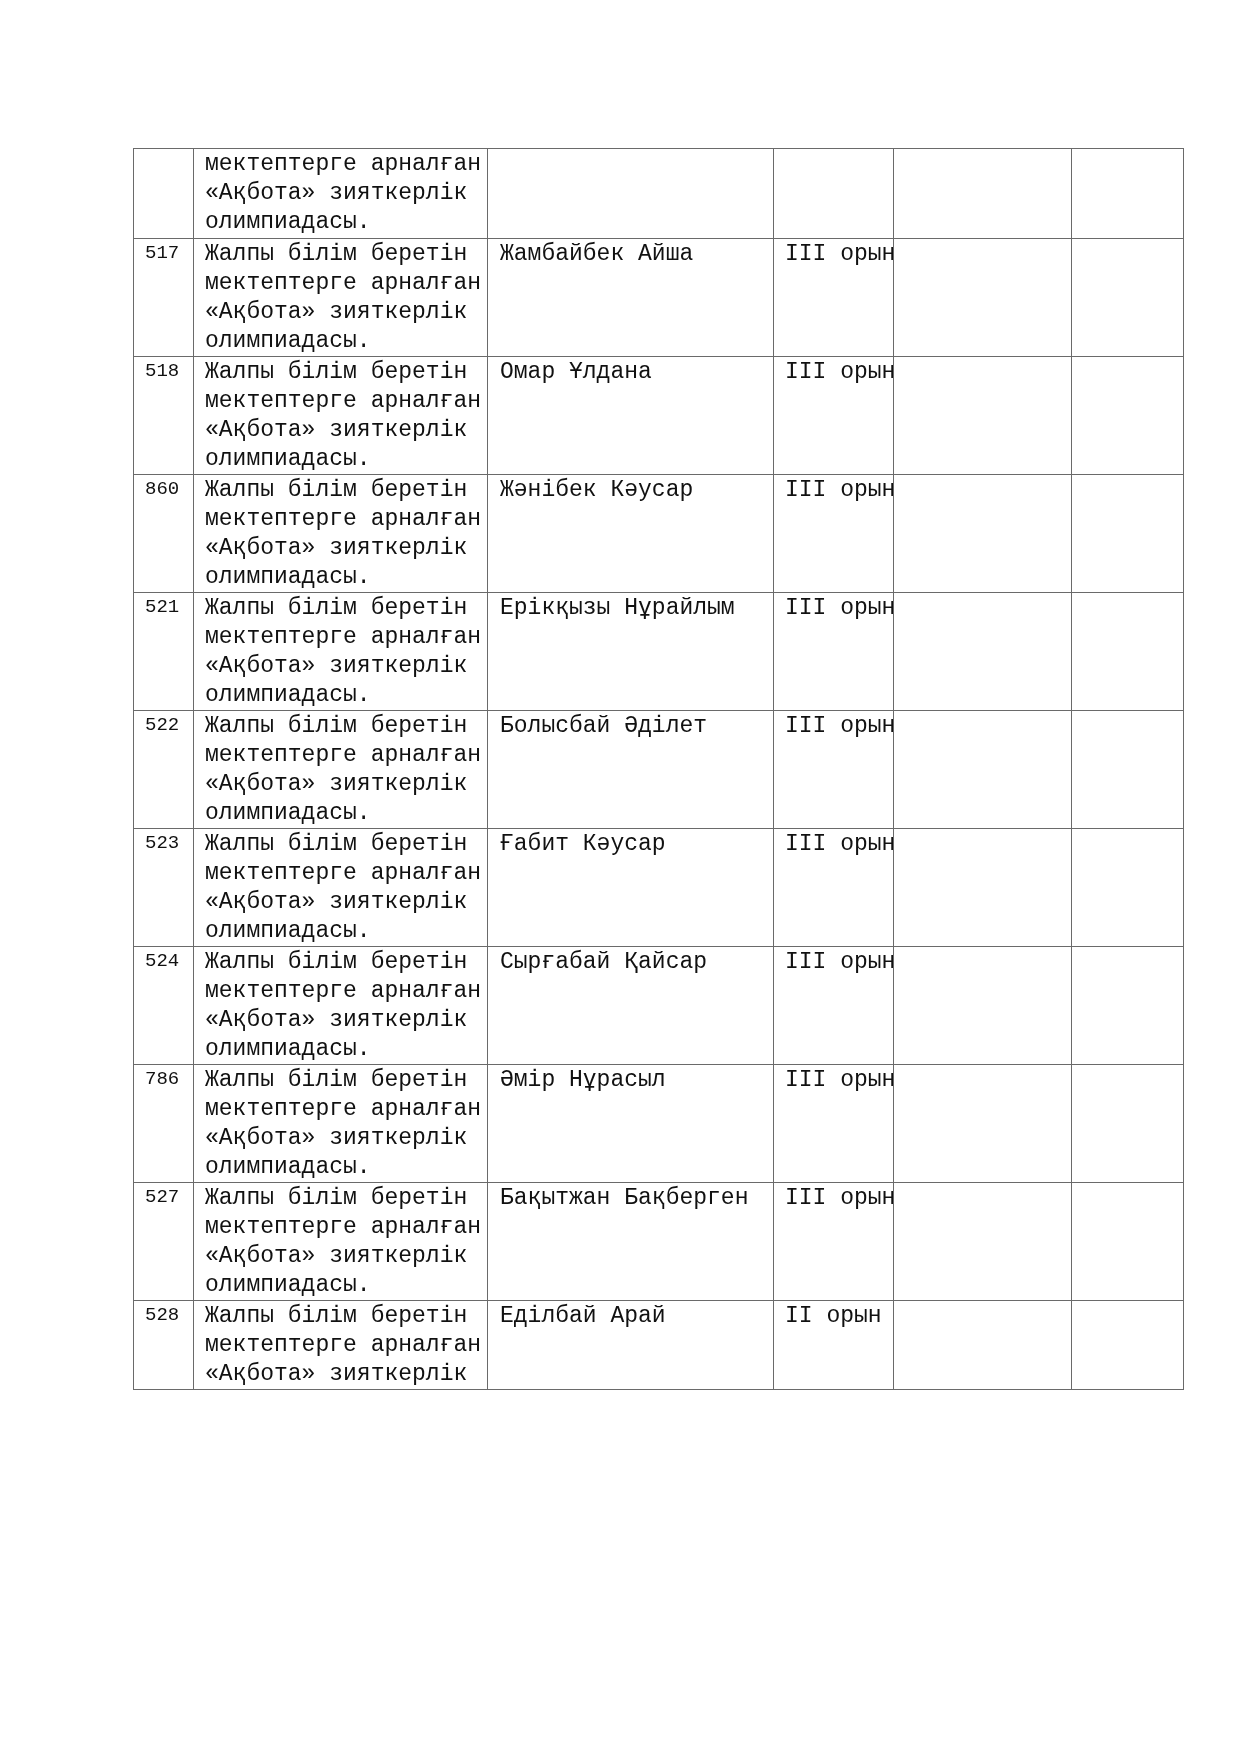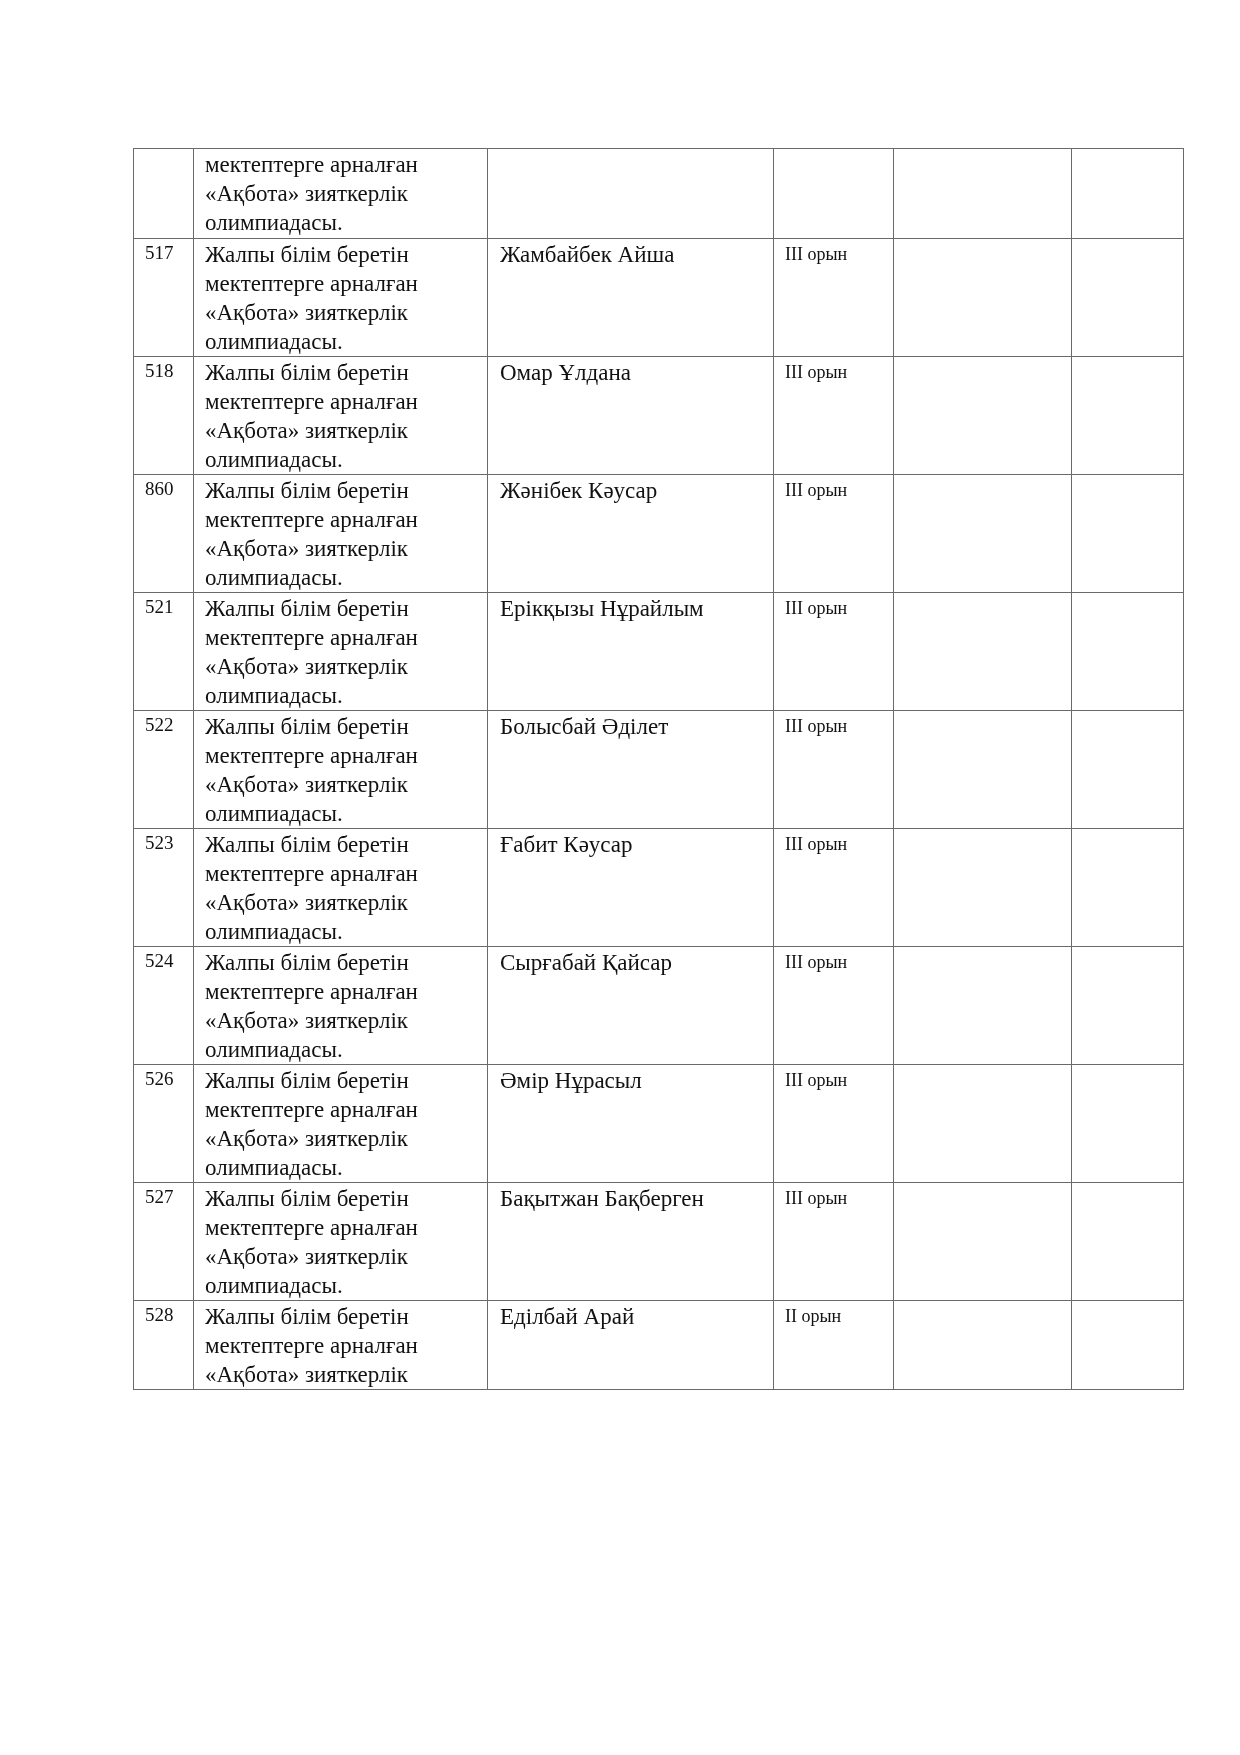--- a/index.html
+++ b/index.html
@@ -1,31 +1,31 @@
 <!DOCTYPE html>
 <html><head>
 <meta charset="utf-8">
 <style>
   html, body { margin: 0; padding: 0; background: #ffffff; }
   body { width: 1240px; height: 1755px; position: relative; overflow: hidden;
          font-family: "Liberation Serif", "DejaVu Serif", serif; color: #111; }
   #doc-table { position: absolute; left: 133px; top: 148px; border-collapse: collapse;
-               table-layout: fixed; width: 1050px; }
+               table-layout: fixed; width: 1050px; font-family: Liberation Mono, monospace; }
   #doc-table td { border: 1.5px solid #6a6a6a; vertical-align: top; padding: 0; overflow: hidden; }
   col.c-num { width: 60px; }
   col.c-event { width: 294px; }
   col.c-name { width: 286px; }
   col.c-place { width: 120px; }
   col.c-e1 { width: 178px; }
   col.c-e2 { width: 112px; }
   .num { font-size: 19px; padding: 2px 0 0 11px !important; line-height: 24px; }
   .event { font-size: 23px; line-height: 29px; padding: 1px 0 0 11px !important; }
   .event span { display: block; white-space: nowrap; }
   .name { font-size: 23px; line-height: 29px; padding: 1px 0 0 12px !important; white-space: nowrap; }
-  .place { font-size: 18px; line-height: 29px; padding: 1px 0 0 11px !important; white-space: nowrap; }
+  .place { font-size: 23px; line-height: 29px; padding: 1px 0 0 11px !important; white-space: nowrap; }
   tr.row-first td { height: 87px; }
   tr.row-full td { height: 115px; }
   tr.row-last td { height: 86px; }
 </style>
 </head>
 <body>
 
 <table id="doc-table">
   <colgroup>
     <col class="c-num">
@@ -133,21 +133,21 @@
           <span>мектептерге арналған</span>
           <span>«Ақбота»  зияткерлік</span>
           <span>олимпиадасы.</span>
         </td>
         <td class="name">Сырғабай Қайсар</td>
         <td class="place">III орын</td>
         <td></td>
         <td></td>
       </tr>
       <tr class="row-full">
-        <td class="num">526</td>
+        <td class="num">786</td>
         <td class="event">
           <span>Жалпы білім беретін</span>
           <span>мектептерге арналған</span>
           <span>«Ақбота»  зияткерлік</span>
           <span>олимпиадасы.</span>
         </td>
         <td class="name">Әмір Нұрасыл</td>
         <td class="place">III орын</td>
         <td></td>
         <td></td>

